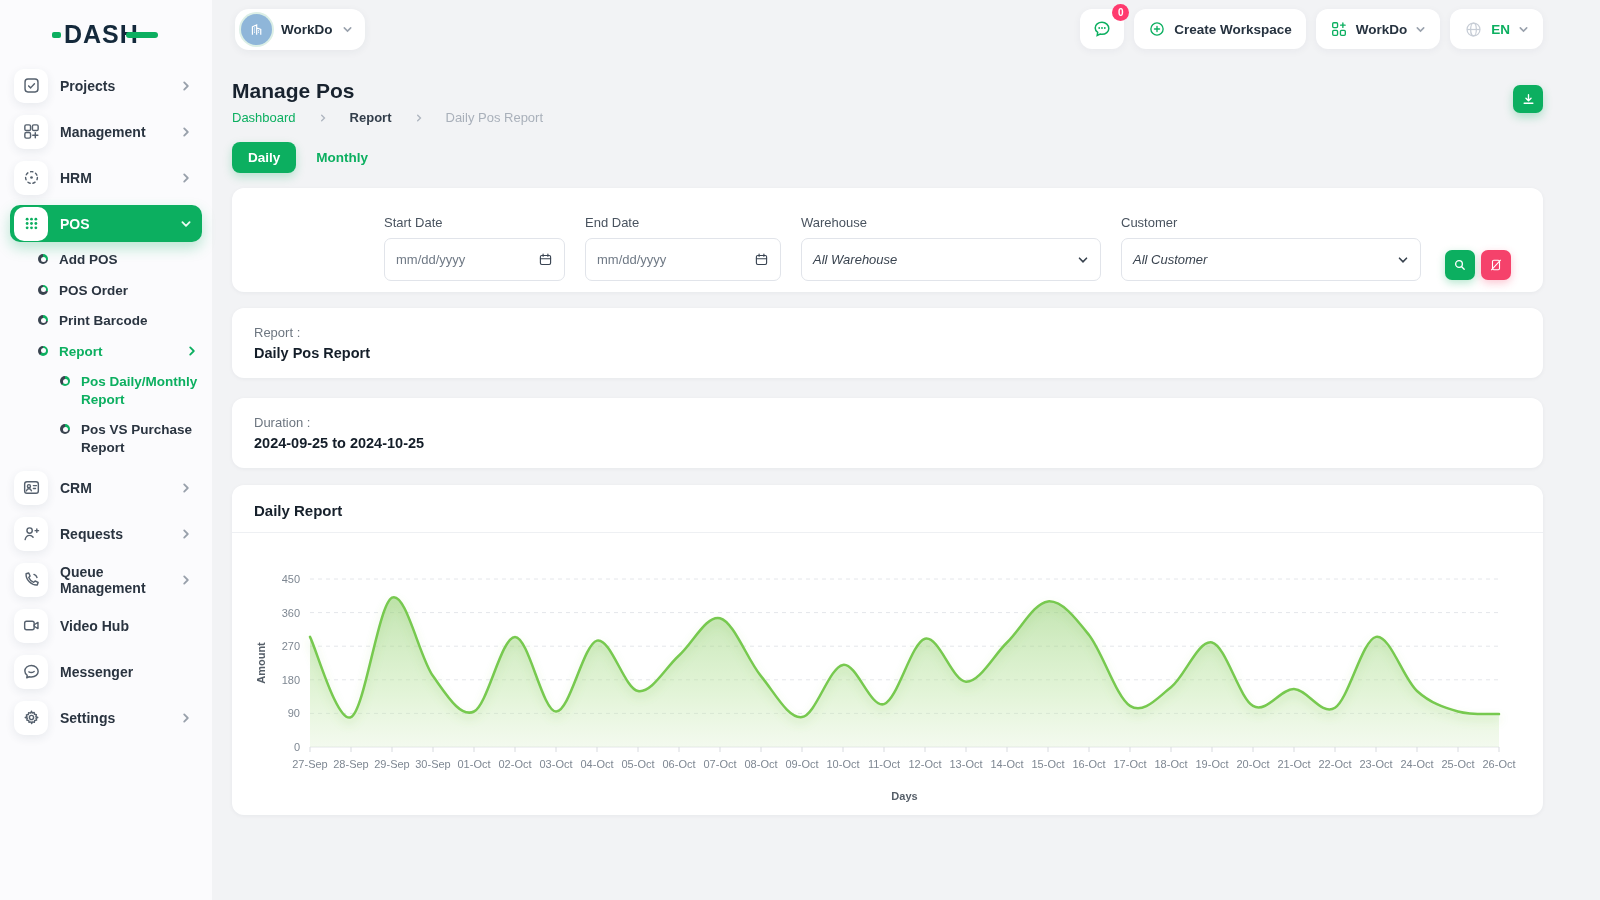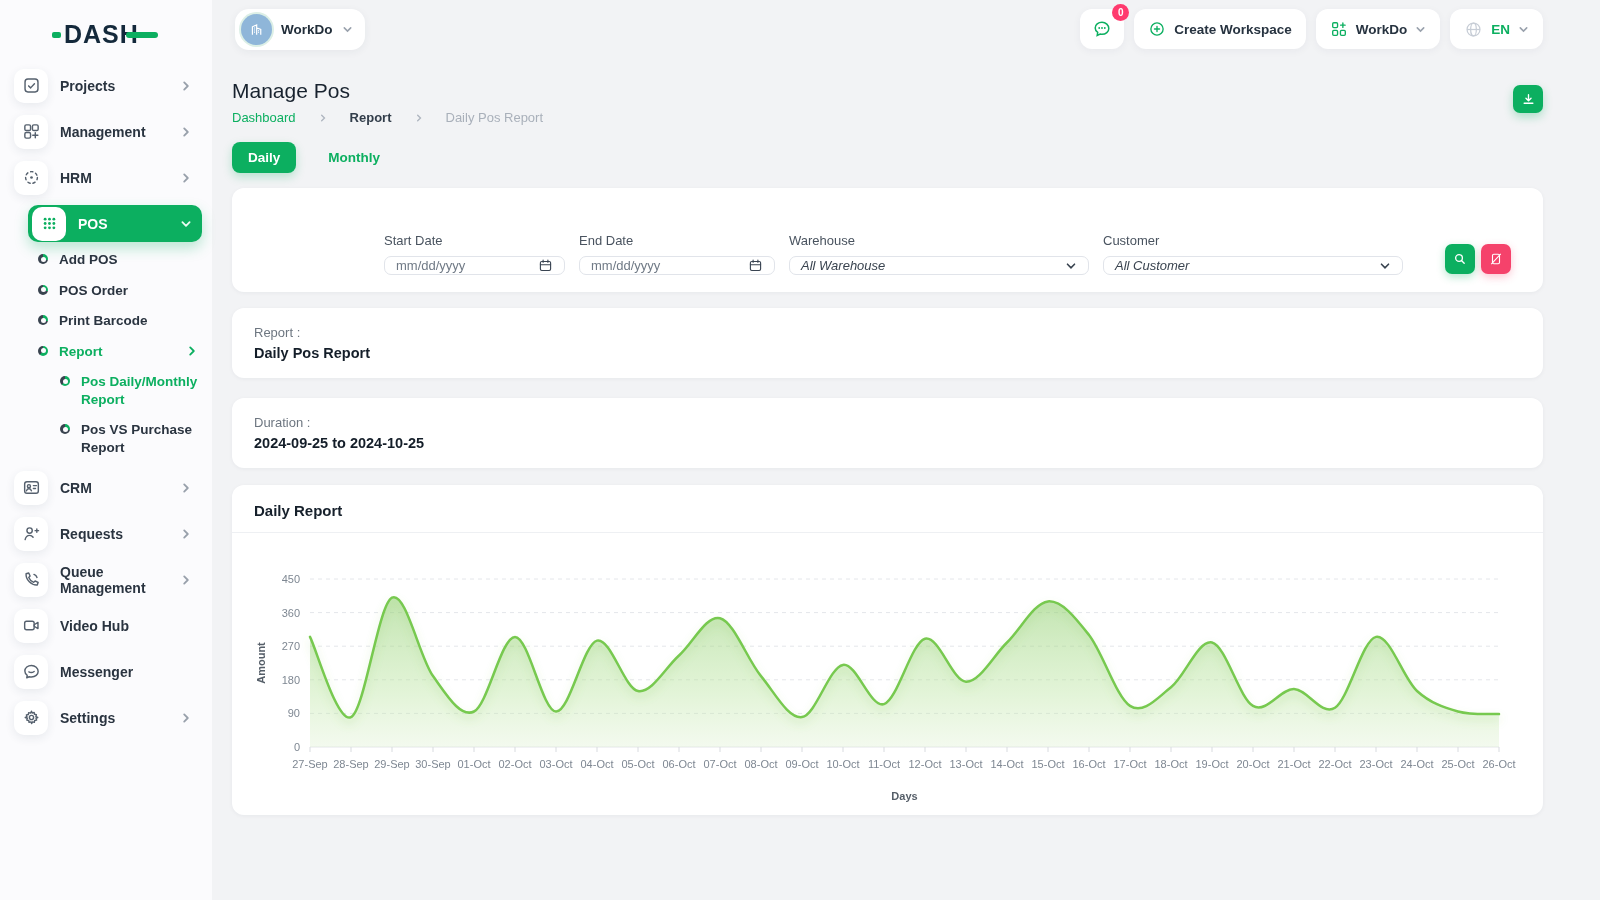--- a/index.html
+++ b/index.html
@@ -39,21 +39,21 @@
     display:flex;align-items:center;gap:12px;
     margin:0 10px 9px 12px;height:37px;border-radius:10px;
     font-size:14px;font-weight:600;color:#2a3440;cursor:pointer;padding:0 10px 0 2px;
   }
   .icon-tile{
     width:34px;height:34px;flex:none;border-radius:10px;background:#fff;
     box-shadow:0 3px 10px rgba(45,62,90,.09);
     display:flex;align-items:center;justify-content:center;color:#56616e;
   }
   .nav-item .chev{margin-left:auto;color:#98a0ab;display:flex;}
-  .nav-item.active{background:var(--accent);color:#fff;margin-left:28px;padding-left:4px;box-shadow:0 6px 14px rgba(12,175,96,.28);}
+  .nav-item.active{background:var(--accent);color:#fff;margin-left:10px;padding-left:4px;box-shadow:0 6px 14px rgba(12,175,96,.28);}
   .nav-item.active .icon-tile{color:var(--accent);box-shadow:none;}
   .nav-item.active .chev{color:#eafcf2;}
   .nav-sub{
     display:flex;align-items:flex-start;gap:11px;
     margin:0 14px 13px 38px;font-size:13.5px;font-weight:600;color:#2a3440;cursor:pointer;line-height:1.3;
   }
   .nav-sub.lvl2{margin-left:60px;}
   .nav-sub .chev{margin-left:auto;color:var(--accent);display:flex;margin-top:2px;}
   .nav-sub.green{color:var(--accent);}
   .bullet{width:10px;height:10px;border-radius:50%;flex:none;position:relative;margin-top:3px;
@@ -84,45 +84,45 @@
   .badge{
     position:absolute;top:-5px;right:-5px;min-width:17px;height:17px;border-radius:9px;
     background:var(--badge);color:#fff;font-size:10px;font-weight:700;
     display:flex;align-items:center;justify-content:center;padding:0 4px;
   }
   .chev-sm{color:#9aa2ad;display:flex;}
 
   
   main{position:absolute;left:232px;top:58px;width:1311px;}
   .page-head{display:flex;align-items:flex-start;justify-content:space-between;}
-  h1{font-size:21px;font-weight:400;color:#18222e;margin:21px 0 7px 0;}
+  h1{font-size:21px;font-weight:700;color:#18222e;margin:21px 0 7px 0;}
   .breadcrumb{display:flex;align-items:center;gap:22px;font-size:13px;}
   .bc-sep{color:#aeb5bf;display:flex;}
   .bc-link{color:var(--accent);cursor:pointer;}
   .bc-mid{color:#323d4a;font-weight:600;cursor:pointer;}
   .bc-cur{color:#a9b0ba;}
   .dl-btn{
     margin-top:27px;width:30px;height:28px;border-radius:7px;border:none;background:var(--accent);
     display:flex;align-items:center;justify-content:center;cursor:pointer;color:#fff;
     box-shadow:0 4px 10px rgba(12,175,96,.3);
   }
-  .tabs{display:flex;align-items:center;gap:16px;margin-top:17px;}
+  .tabs{display:flex;align-items:center;gap:4px;margin-top:17px;}
   .tab{border:none;background:transparent;color:var(--accent);font-size:13.5px;font-weight:700;
     padding:8px 16px;border-radius:8px;cursor:pointer;font-family:inherit;}
   .tab.active{background:var(--accent);color:#fff;box-shadow:0 4px 10px rgba(12,175,96,.25);}
 
   .filter-card{
     margin-top:15px;background:var(--card);border-radius:12px;height:104px;
     box-shadow:0 1px 4px rgba(20,30,50,.05);
-    display:flex;align-items:flex-end;padding:0 32px 17px 152px;gap:14px;
+    display:flex;align-items:flex-end;padding:0 32px 11px 152px;gap:20px;
   }
   .field{display:flex;flex-direction:column;}
   .field label{font-size:13px;color:#49535f;margin-bottom:8px;}
   .control{
-    height:19px;border:1px solid #e1e4ea;border-radius:7px;background:#fff;
+    height:43px;border:1px solid #e1e4ea;border-radius:7px;background:#fff;
     display:flex;align-items:center;justify-content:space-between;gap:8px;
     padding:0 11px;font-size:13px;color:#707a86;cursor:pointer;
   }
   .control .val{color:#39434f;}
   .w-date{width:181px;} .w-sel{width:300px;font-style:italic;}
   .filter-btns{margin-left:auto;display:flex;gap:6px;}
   .sq-btn{width:30px;height:30px;border:none;border-radius:7px;display:flex;align-items:center;justify-content:center;
     color:#fff;cursor:pointer;margin-bottom:1px;}
   .sq-btn.search{background:var(--accent);box-shadow:0 3px 8px rgba(12,175,96,.3);}
   .sq-btn.reset{background:var(--danger);box-shadow:0 3px 8px rgba(245,66,107,.3);}

